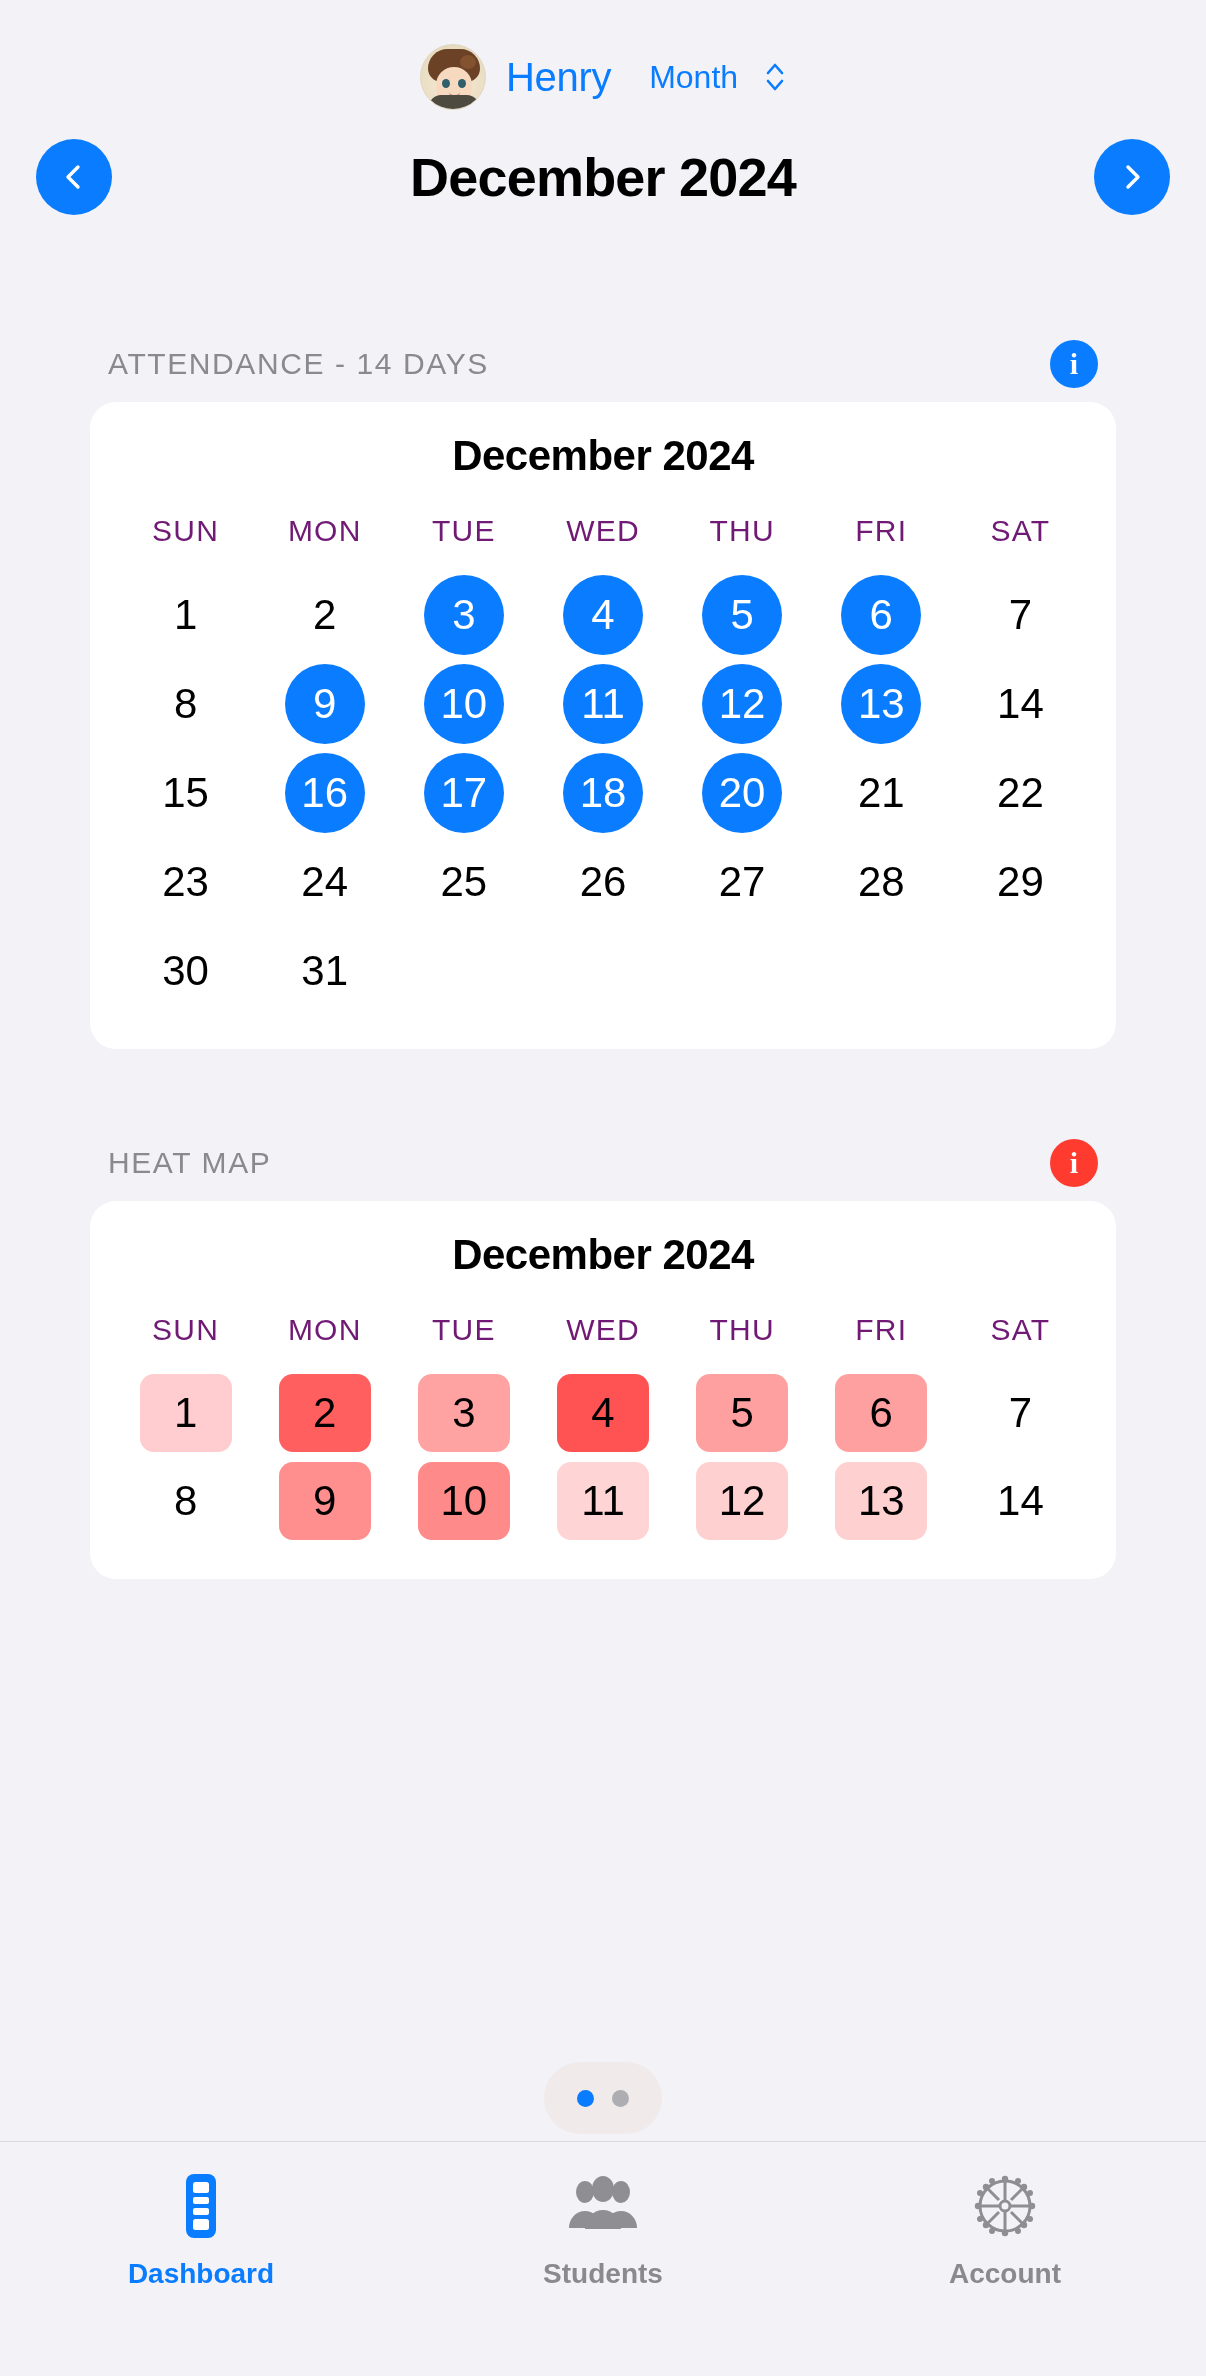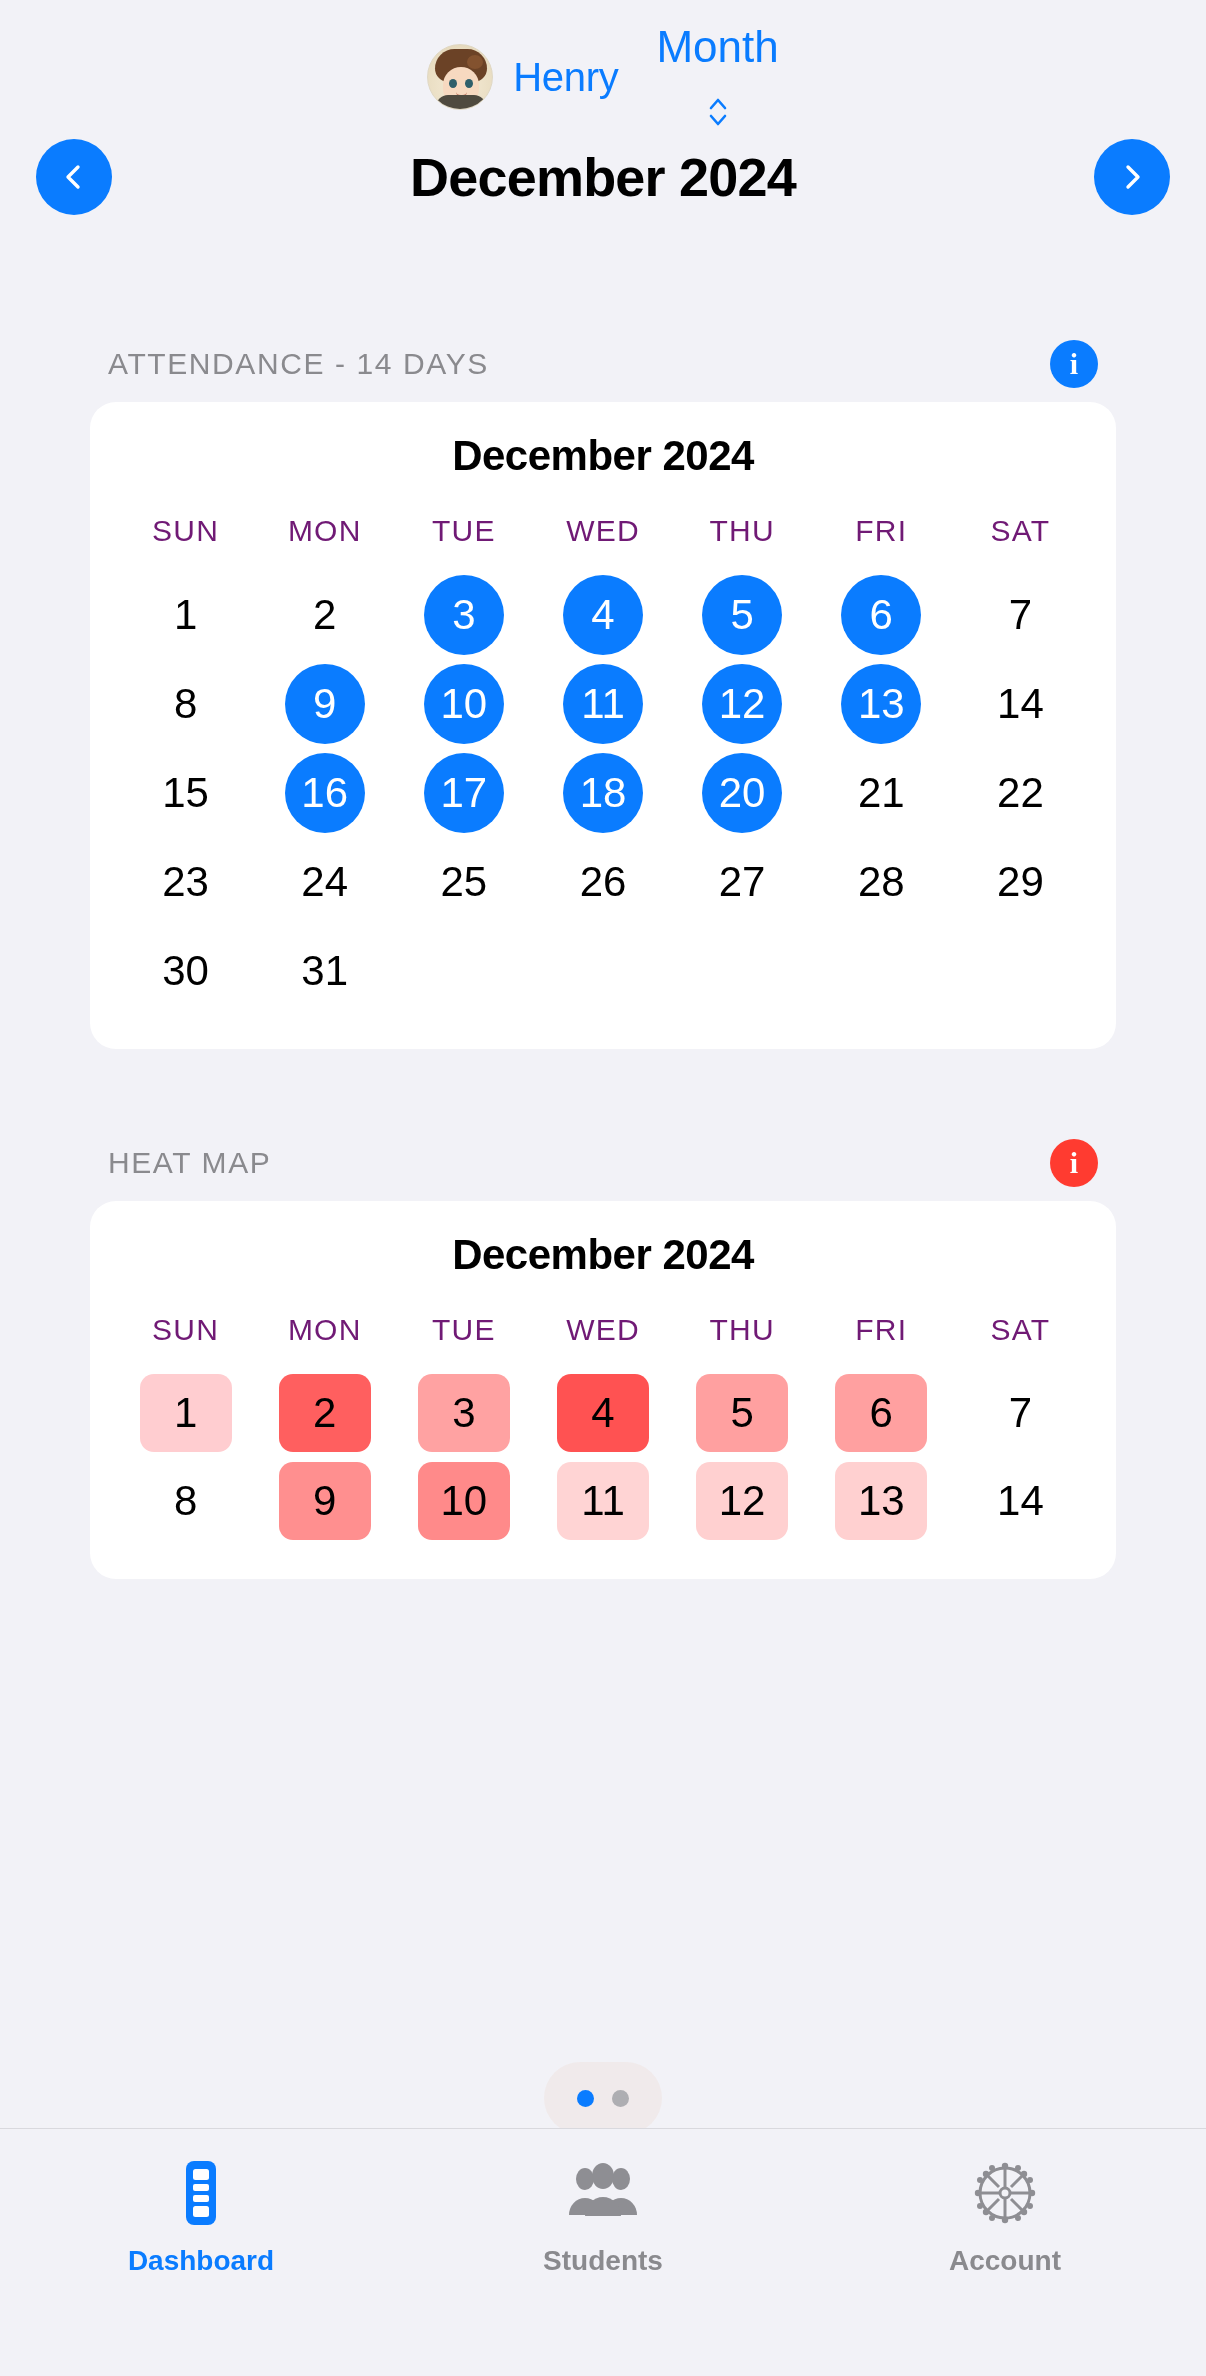--- a/index.html
+++ b/index.html
@@ -48,21 +48,21 @@
   .avatar .shirt {
     position:absolute; left:8px; bottom:0; width:50px; height:14px;
     background:#4f4a3f; border-radius:12px 12px 0 0;
   }
   .username {
     color:#0a7cff; font-size:40px; line-height:1;
     letter-spacing:-0.3px;
   }
   .month-select {
     display:flex; align-items:center; gap:26px;
-    color:#0a7cff; font-size:44px; line-height:1;flex-direction:column;
+    color:#0a7cff; font-size:32px; line-height:1;
   }
   .chev-ud { display:block; width:22px; height:34px; }
 
   
   .monthnav {
     position:relative; height:130px;
     display:flex; align-items:center; justify-content:center;
   }
   .nav-btn {
     position:absolute; top:50%; transform:translateY(-50%);
@@ -140,21 +140,21 @@
     top:2062px; width:118px; height:72px; border-radius:36px;
     background:rgba(240,233,233,0.93);
     display:flex; align-items:center; justify-content:center; gap:18px;
   }
   .page-dots .dot { width:17px; height:17px; border-radius:50%; }
   .page-dots .dot.active { background:#0a7cff; }
   .page-dots .dot.idle { background:#aeaeb2; }
 
   
   .tabbar {
-    position:absolute; left:0; bottom:16px; width:1206px; height:232px;
+    position:absolute; left:0; bottom:3px; width:1206px; height:232px;
     background:#f2f2f7; border-top:1px solid #d9d9de;
     display:grid; grid-template-columns:repeat(3,1fr);
     align-items:start; padding-top:26px;
   }
   .tab { display:flex; flex-direction:column; align-items:center; gap:14px; cursor:pointer; }
   .tab .ico { height:76px; display:flex; align-items:center; justify-content:center; }
   .tab .lbl { font-size:28px; font-weight:bold; }
   .tab.active .lbl { color:#0a7cff; }
   .tab .lbl { color:#8a8a8e; }
 </style>

